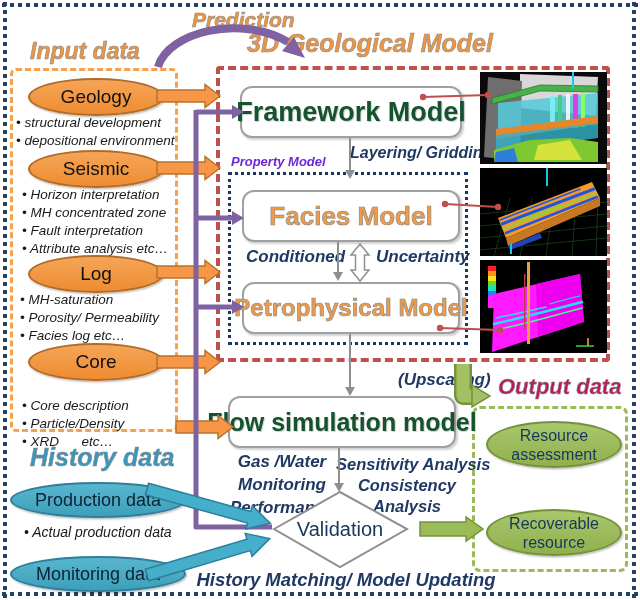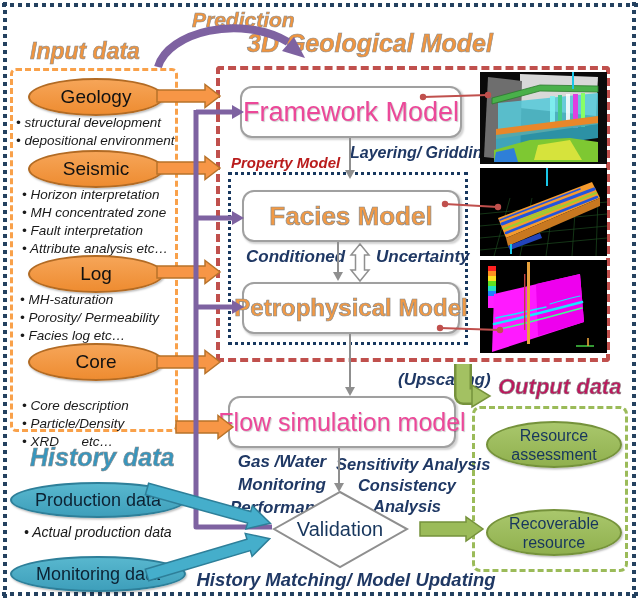--- a/index.html
+++ b/index.html
@@ -16,21 +16,21 @@
   
   .frame{position:absolute;box-sizing:border-box;}
   #input-box{border:3px dashed #F9A14A;border-radius:6px;}
   #red-box{border:4px dashed #C0504D;border-radius:4px;}
   #property-box{border:3px dotted #17375E;}
   #output-box{border:3px dashed #9BBB59;border-radius:8px;}
   
   .mbox{position:absolute;box-sizing:border-box;background:#fff;border:2px solid #A0A0A0;
         border-radius:12px;display:flex;align-items:center;justify-content:center;
         box-shadow:1.5px 1.5px 2px rgba(0,0,0,.18);white-space:nowrap;}
-  .navy-big{color:#ec4899;font-weight:normal;text-shadow:1px 1px 1px rgba(0,0,0,.2);}
+  .navy-big{color:#14532d;font-weight:bold;text-shadow:1px 1px 1px rgba(0,0,0,.2);}
   .orange-big{color:#F29A45;font-weight:bold;-webkit-text-stroke:0.7px #8A8A8A;}
   
   .ell{position:absolute;border-radius:50%;display:flex;align-items:center;justify-content:center;
        text-align:center;box-shadow:1px 1.5px 2px rgba(0,0,0,.25);}
   .eo{background:linear-gradient(180deg,#F6A558,#EE8C31);border:2px solid #B26B24;color:#111;font-size:19px;}
   .eb{background:linear-gradient(180deg,#58B7CE,#3E9FBB);border:2px solid #2E7F99;color:#0c2233;font-size:18px;}
   .eg{background:linear-gradient(180deg,#A9C76C,#90B04E);border:2px solid #75923B;color:#17365D;
       font-size:16px;line-height:19px;}
   
   .bullets{position:absolute;margin:0;padding:0;list-style:none;font-style:italic;
@@ -56,21 +56,21 @@
   <div class="bs v" style="left:632px;top:2px;width:4px;height:596px;"></div>
 
   <div class="frame" id="input-box" style="left:10px;top:68px;width:168px;height:364px;"></div>
   <div class="frame" id="red-box" style="left:216px;top:66px;width:394px;height:296px;"></div>
   <div class="frame" id="property-box" style="left:228px;top:172px;width:240px;height:173px;"></div>
   <div class="frame" id="output-box" style="left:472px;top:406px;width:156px;height:166px;"></div>
 
   <div class="title orange-t" style="left:30px;top:38px;font-size:23px;">Input data</div>
   <div class="title orange-t" style="left:192px;top:8px;font-size:21px;">Prediction</div>
   <div class="title orange-t" style="left:247px;top:29px;font-size:25px;">3D Geological Model</div>
-  <div class="title" style="left:231px;top:154px;font-size:15px;color:#b91c1c;-webkit-text-stroke:0;">Property Model</div>
+  <div class="title" style="left:231px;top:154px;font-size:13px;color:#6d28d9;-webkit-text-stroke:0;">Property Model</div>
   <div class="title aqua-t" style="left:30px;top:443px;font-size:25px;">History data</div>
   <div class="title green-t" style="left:498px;top:374px;font-size:22px;">Output data</div>
 
   <div class="mbox" style="left:240px;top:86px;width:222px;height:52px;">
     <span class="navy-big" style="font-size:27px;">Framework Model</span>
   </div>
   <div class="mbox" style="left:242px;top:190px;width:218px;height:52px;">
     <span class="orange-big" style="font-size:26px;">Facies Model</span>
   </div>
   <div class="mbox" style="left:242px;top:282px;width:218px;height:52px;">

